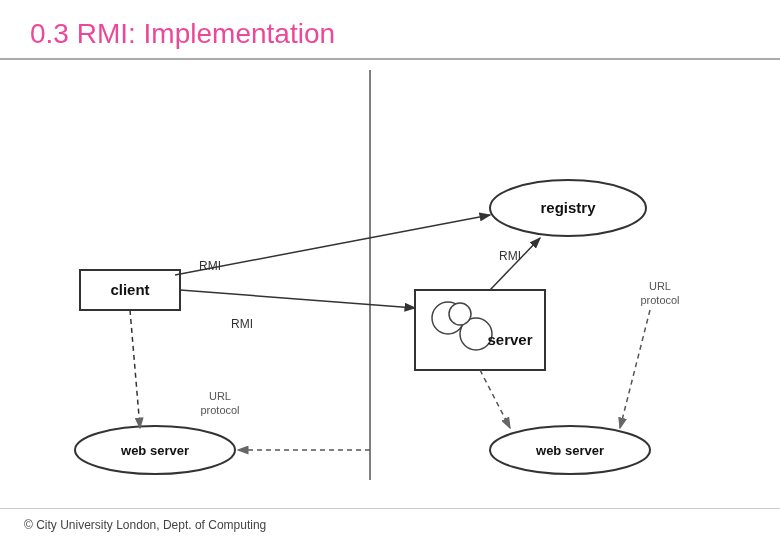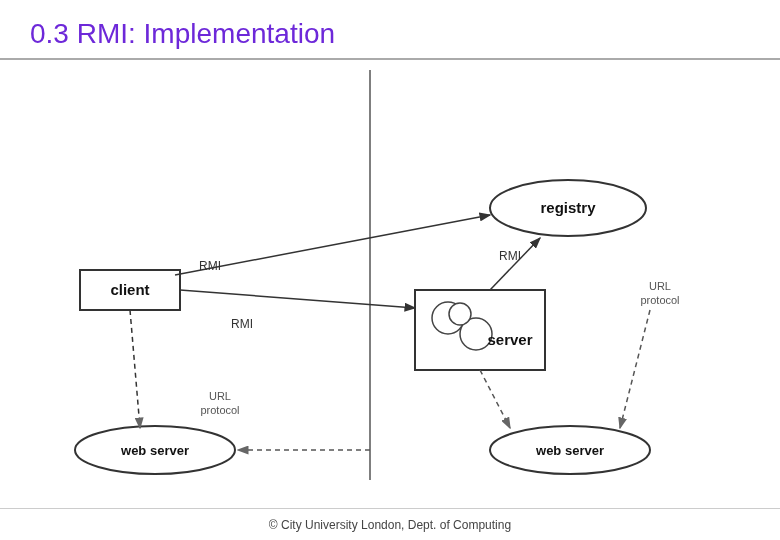--- a/index.html
+++ b/index.html
@@ -20,43 +20,42 @@
     }
 
     .title-area {
       padding: 18px 30px 8px 30px;
       border-bottom: 2px solid #aaa;
     }
 
     .title-text {
       font-size: 28px;
       font-weight: normal;
-      color: #6d28d9;
+      color: #ec4899;
     }
 
     .diagram-area {
       position: relative;
       width: 780px;
       height: 430px;
     }
 
     .footer {
       position: absolute;
       bottom: 0;
       left: 0;
       right: 0;
       height: 32px;
       display: flex;
       align-items: center;
-      justify-content: center;
+      justify-content: flex-start;
       padding: 0 24px;
       border-top: 1px solid #ccc;
       font-size: 12px;
       color: #444;
-      flex-direction: column;
     }
 
     svg.diagram {
       position: absolute;
       top: 0;
       left: 0;
       width: 780px;
       height: 430px;
     }
   </style>

